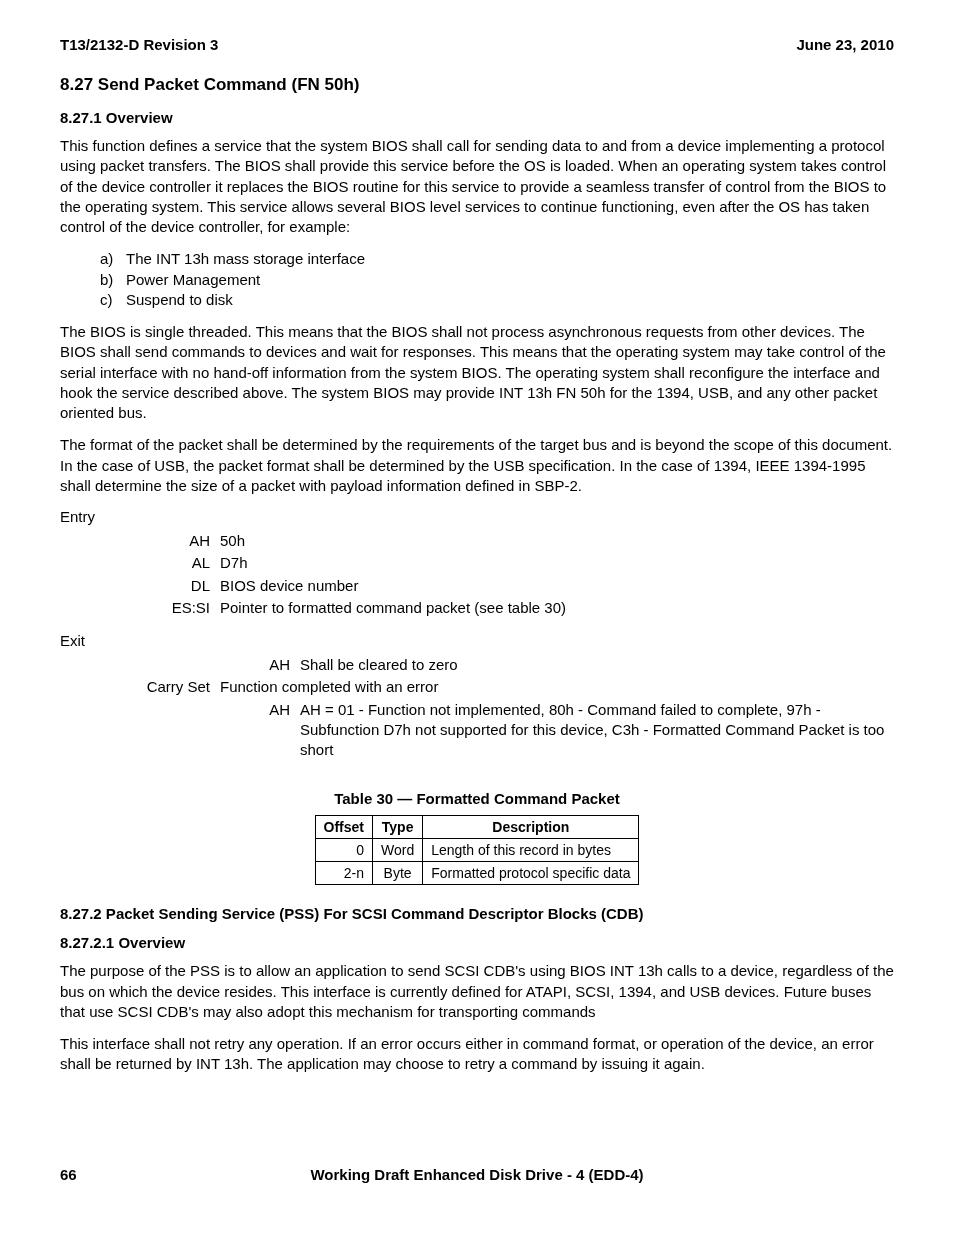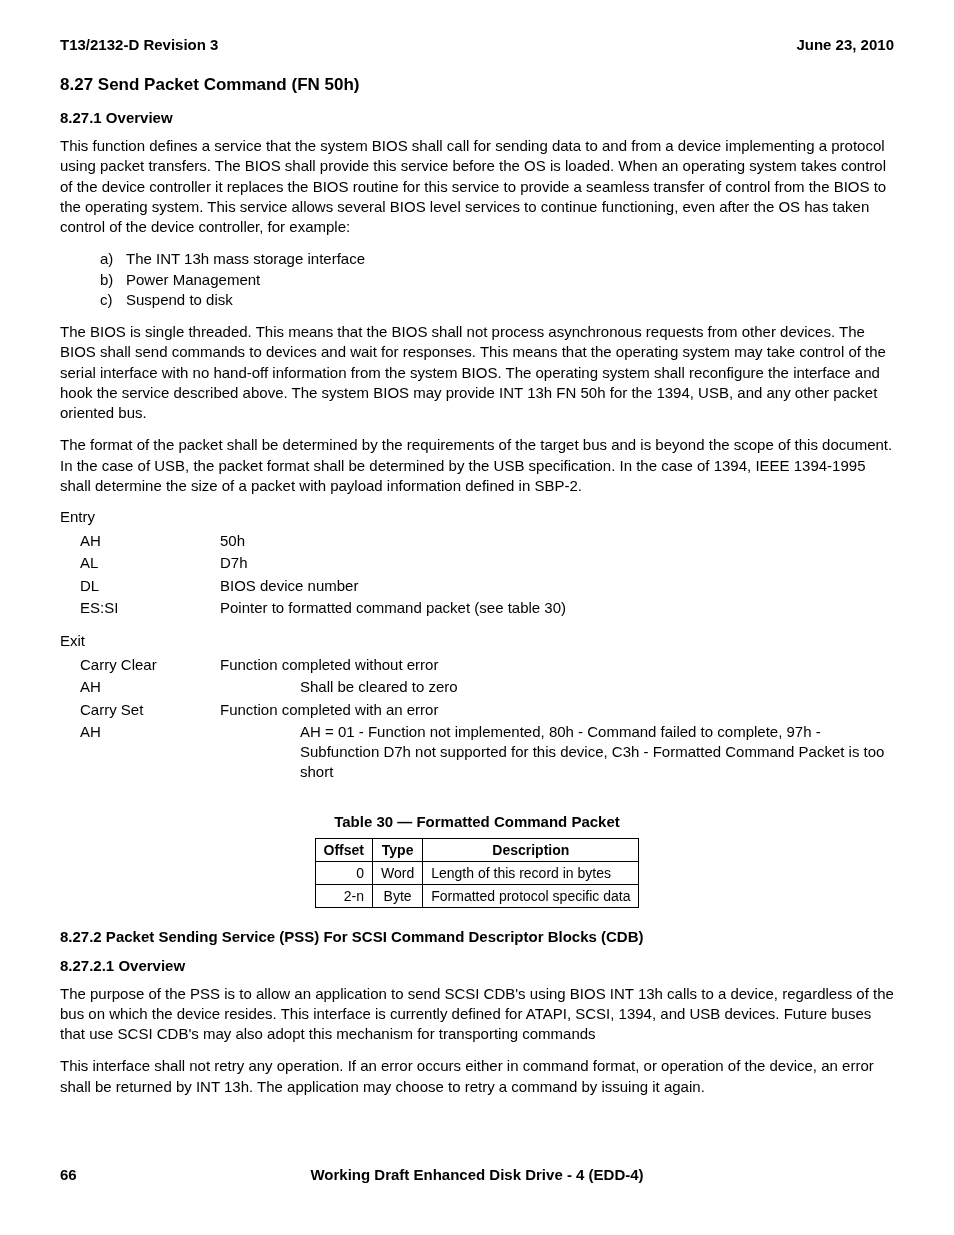--- a/index.html
+++ b/index.html
@@ -40,21 +40,21 @@
     text-align: left;
   }
   .list {
     margin: 4px 0 12px 40px;
     line-height: 1.35;
   }
   .list .row { display:flex; }
   .list .lbl { width: 26px; flex:none; }
   .reg-block { margin: 6px 0 14px 20px; }
   .reg-row { display:flex; align-items:flex-start; margin: 2px 0; line-height:1.35;}
-  .reg-label { width: 130px; padding-right:10px; flex:none;}
+  .reg-label { width: 130px; text-align:right; padding-right:10px; flex:none;}
   .reg-val { flex:1; }
   .entrylabel { margin-top:8px; margin-bottom:6px;}
   .sub-indent .reg-label { width:210px; }
   table.tbl {
     border-collapse: collapse;
     margin: 8px auto 20px auto;
   }
   table.tbl th, table.tbl td {
     border: 1.5px solid #000;
     padding: 3px 8px;
@@ -128,24 +128,20 @@
       <span class="reg-val">BIOS device number</span>
     </div>
     <div class="reg-row">
       <span class="reg-label">ES:SI</span>
       <span class="reg-val">Pointer to formatted command packet (see table 30)</span>
     </div>
   </div>
 
   <div class="entrylabel">Exit</div>
   <div class="reg-block">
-    <div class="reg-row">
-      <span class="reg-label">Carry Clear</span>
-      <span class="reg-val">Function completed without error</span>
-    </div>
     <div class="reg-row sub-indent">
       <span class="reg-label">AH</span>
       <span class="reg-val">Shall be cleared to zero</span>
     </div>
     <div class="reg-row">
       <span class="reg-label">Carry Set</span>
       <span class="reg-val">Function completed with an error</span>
     </div>
     <div class="reg-row sub-indent">
       <span class="reg-label">AH</span>

